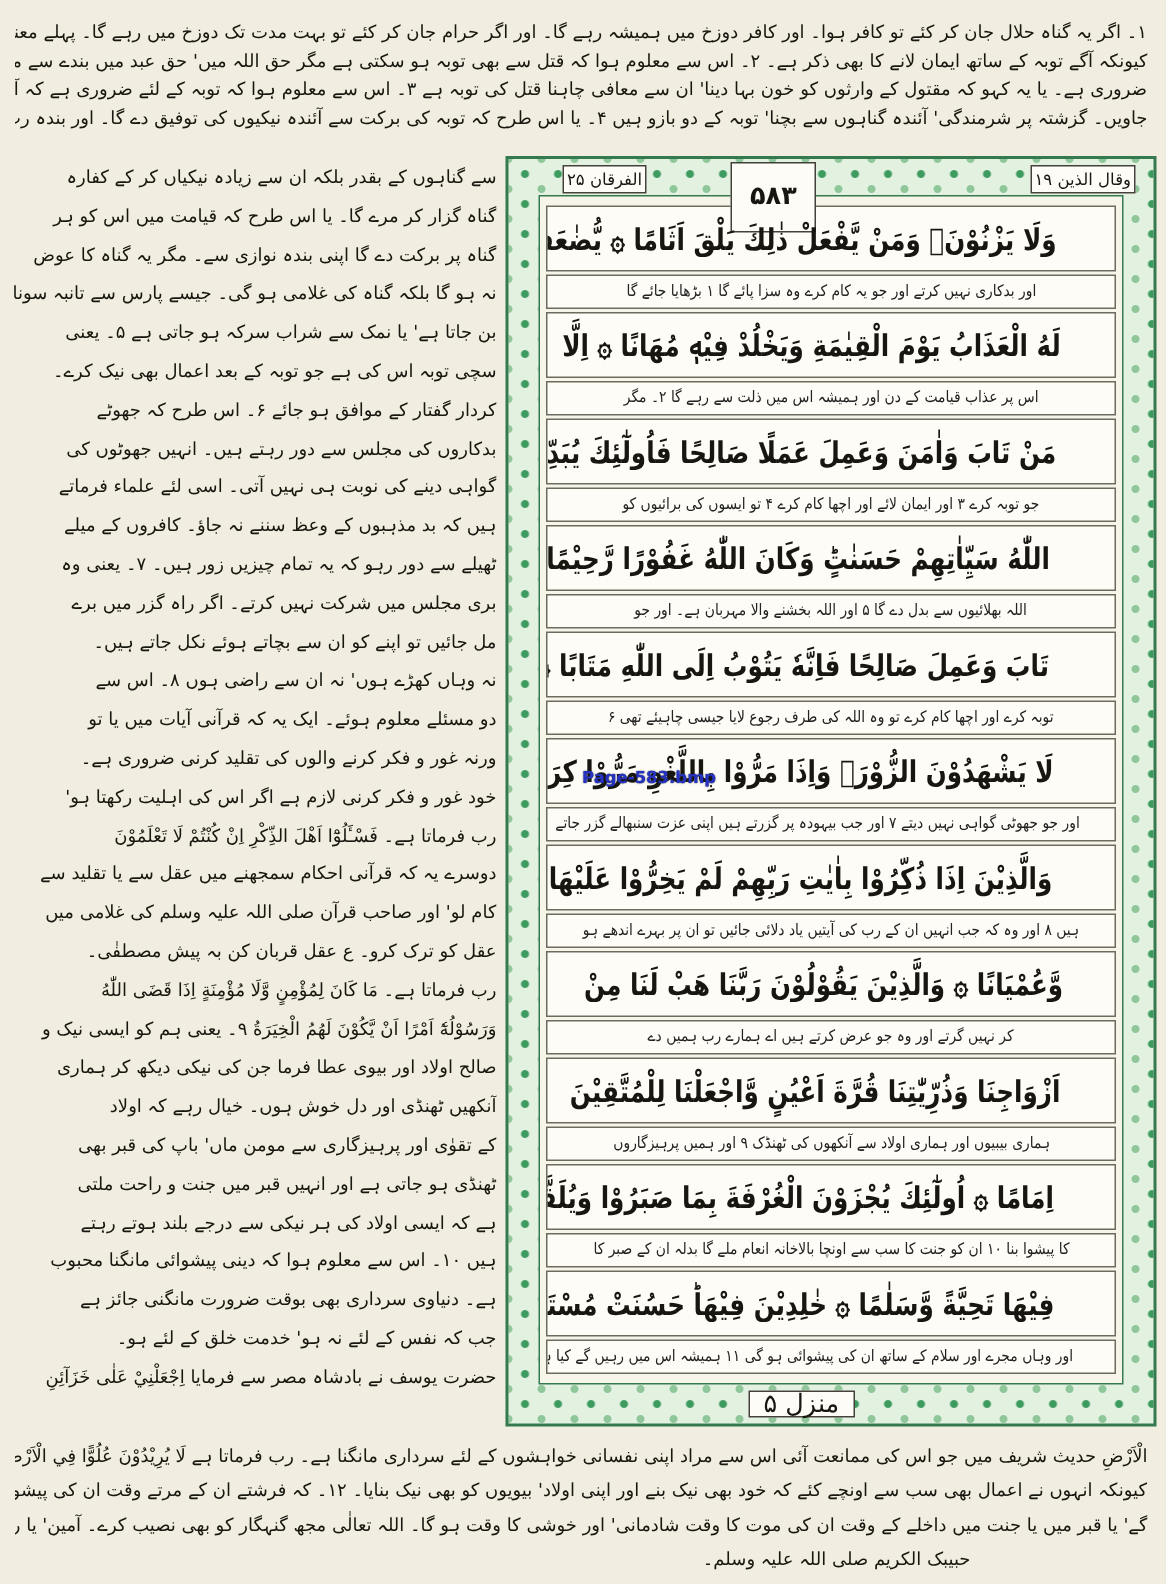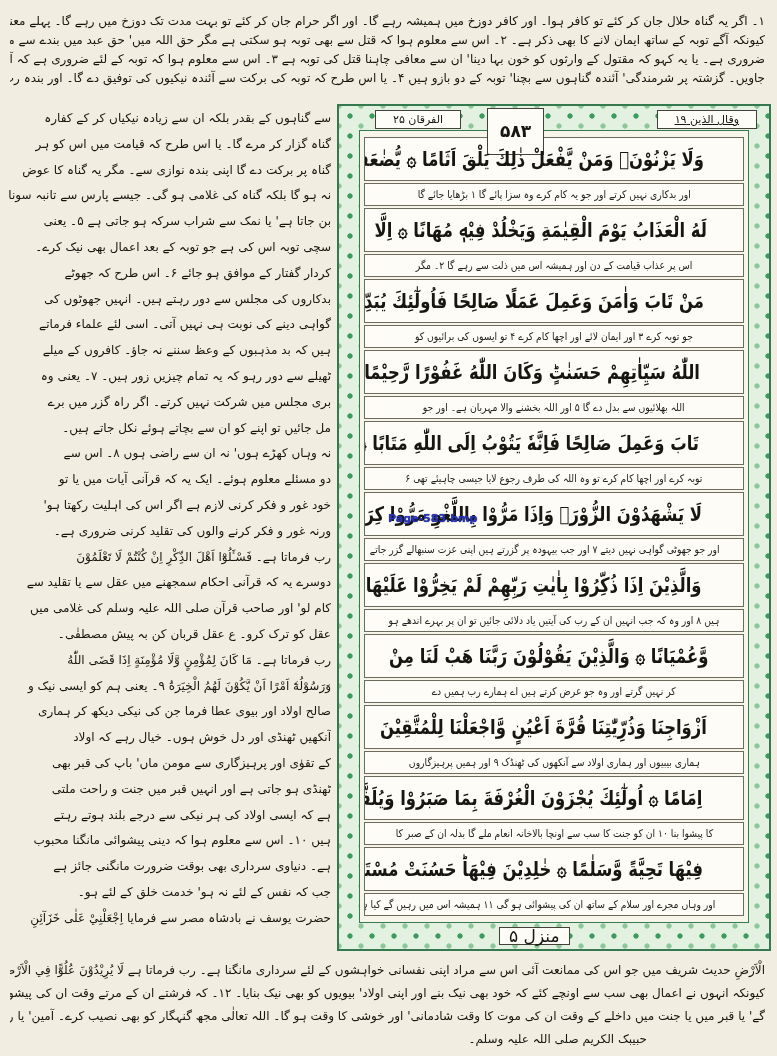--- a/index.html
+++ b/index.html
@@ -31,22 +31,22 @@
   .qrow{background:#fdfcf6;border:1px solid #6d6a5e;margin:2px 0;
         text-align:center;overflow:hidden;}
   .row-arabic{height:42px;line-height:42px;font-weight:bold;font-size:20px;}
   .row-arabic .fit{display:inline-block;transform:scaleX(0.82);transform-origin:center;
                    white-space:nowrap;}
   .row-urdu{height:21px;line-height:21px;font-size:10.5px;color:#222;}
   .row-urdu .fit{display:inline-block;transform:scaleX(0.88);transform-origin:center;
                  white-space:nowrap;}
   
   .hdr-label{position:absolute;top:4px;background:#fdfcf7;border:1px solid #44413a;
-             font-size:11px;height:17px;line-height:17px;padding:0 17px;white-space:nowrap;}
-  .hdr-juz{right:12px;text-decoration:underline;}
+             font-size:11px;height:17px;line-height:17px;padding:0 2px;white-space:nowrap;}
+  .hdr-juz{right:12px;}
   .hdr-surah{left:36px;}
   .hdr-num{position:absolute;top:2px;left:148px;background:#fdfcf7;border:1px solid #44413a;
            font-size:17px;font-weight:bold;height:21px;line-height:21px;padding:12px 12px;}
   .manzil{position:absolute;bottom:4px;left:160px;background:#fdfcf7;border:1px solid #44413a;
           font-size:17px;height:16px;line-height:16px;padding:0 9px;white-space:nowrap;}
   
   .watermark{position:absolute;left:388px;top:512px;direction:ltr;
              color:#2633c0;font-size:11px;font-weight:bold;
              text-shadow:0 0 1px #1b1b42;cursor:pointer;}
 </style>
@@ -75,22 +75,22 @@
         <div class="c-line">سچی توبہ اس کی ہے جو توبہ کے بعد اعمال بھی نیک کرے۔</div>
         <div class="c-line">کردار گفتار کے موافق ہو جائے ۶۔ اس طرح کہ جھوٹے</div>
         <div class="c-line">بدکاروں کی مجلس سے دور رہتے ہیں۔ انہیں جھوٹوں کی</div>
         <div class="c-line">گواہی دینے کی نوبت ہی نہیں آتی۔ اسی لئے علماء فرماتے</div>
         <div class="c-line">ہیں کہ بد مذہبوں کے وعظ سننے نہ جاؤ۔ کافروں کے میلے</div>
         <div class="c-line">ٹھیلے سے دور رہو کہ یہ تمام چیزیں زور ہیں۔ ۷۔ یعنی وہ</div>
         <div class="c-line">بری مجلس میں شرکت نہیں کرتے۔ اگر راہ گزر میں برے</div>
         <div class="c-line">مل جائیں تو اپنے کو ان سے بچاتے ہوئے نکل جاتے ہیں۔</div>
         <div class="c-line">نہ وہاں کھڑے ہوں' نہ ان سے راضی ہوں ۸۔ اس سے</div>
         <div class="c-line">دو مسئلے معلوم ہوئے۔ ایک یہ کہ قرآنی آیات میں یا تو</div>
+        <div class="c-line">ورنہ غور و فکر کرنے والوں کی تقلید کرنی ضروری ہے۔</div>
         <div class="c-line">خود غور و فکر کرنی لازم ہے اگر اس کی اہلیت رکھتا ہو'</div>
-        <div class="c-line">ورنہ غور و فکر کرنے والوں کی تقلید کرنی ضروری ہے۔</div>
         <div class="c-line">رب فرماتا ہے۔ فَسْـَٔلُوْٓا اَهْلَ الذِّكْرِ اِنْ كُنْتُمْ لَا تَعْلَمُوْنَ</div>
         <div class="c-line">دوسرے یہ کہ قرآنی احکام سمجھنے میں عقل سے یا تقلید سے</div>
         <div class="c-line">کام لو' اور صاحب قرآن صلی اللہ علیہ وسلم کی غلامی میں</div>
         <div class="c-line">عقل کو ترک کرو۔ ع عقل قربان کن بہ پیش مصطفٰی۔</div>
         <div class="c-line">رب فرماتا ہے۔ مَا كَانَ لِمُؤْمِنٍ وَّلَا مُؤْمِنَةٍ اِذَا قَضَى اللّٰهُ</div>
         <div class="c-line">وَرَسُوْلُهٗٓ اَمْرًا اَنْ يَّكُوْنَ لَهُمُ الْخِيَرَةُ ۹۔ یعنی ہم کو ایسی نیک و</div>
         <div class="c-line">صالح اولاد اور بیوی عطا فرما جن کی نیکی دیکھ کر ہماری</div>
         <div class="c-line">آنکھیں ٹھنڈی اور دل خوش ہوں۔ خیال رہے کہ اولاد</div>
         <div class="c-line">کے تقوٰی اور پرہیزگاری سے مومن ماں' باپ کی قبر بھی</div>
         <div class="c-line">ٹھنڈی ہو جاتی ہے اور انہیں قبر میں جنت و راحت ملتی</div>

